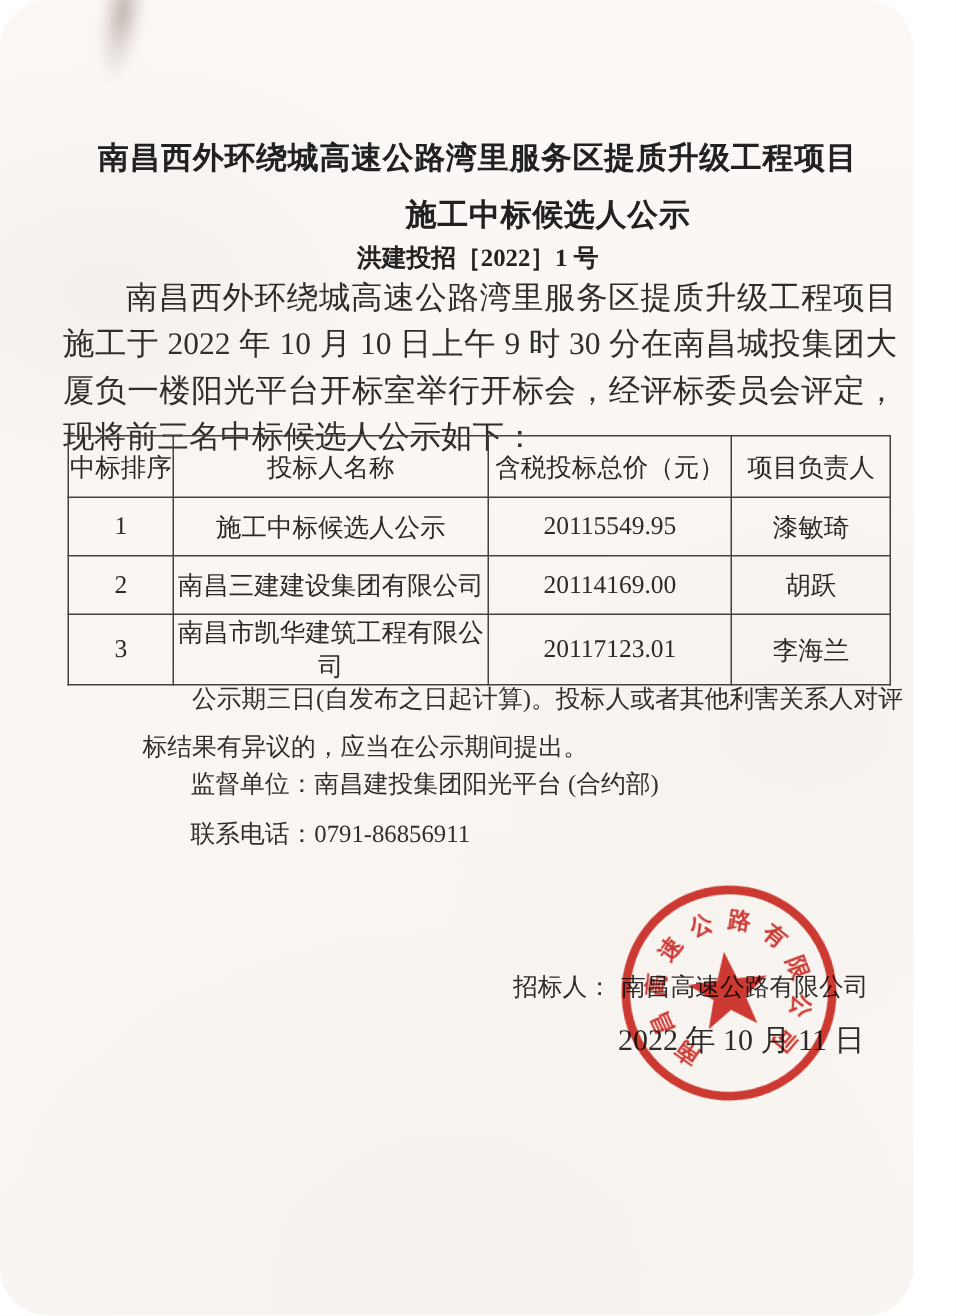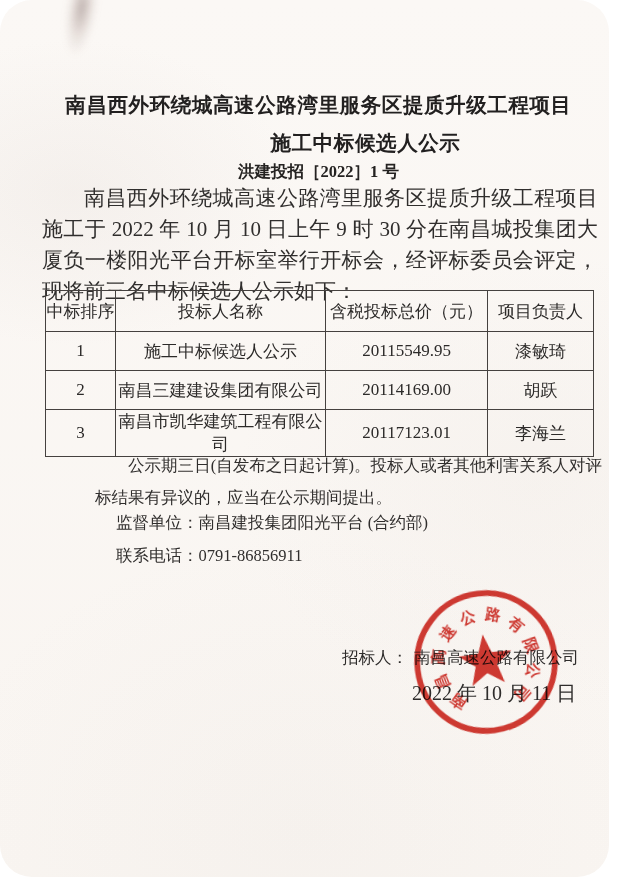--- a/index.html
+++ b/index.html
@@ -58,21 +58,21 @@
   table.bids col.c4 { width: 19.3%; }
   table.bids thead th { height: 40px; }
   table.bids tbody td { height: 38px; }
   table.bids tbody tr:last-child td { height: 41px; }
   .notice {
     position: absolute; left: 91px; top: 446px; width: 507px; margin: 4px;
     font-size: 16.5px; line-height: 32px; text-align: justify;
     text-indent: 2em; color: #302e2d;
   }
   .info-line {
-    position: absolute; left: 116px;
+    position: absolute; left: 127px;
     font-size: 16.5px; color: #302e2d; white-space: nowrap;
   }
   .supervisor { top: 512px; }
   .phone { top: 545px; }
   .sig-line {
     position: absolute; left: 342px; top: 647px;
     font-size: 16.5px; color: #2e2c2b; white-space: nowrap; z-index: 2;
   }
   .sig-line .sig-name { margin-left: 6px; }
   .sig-date {

